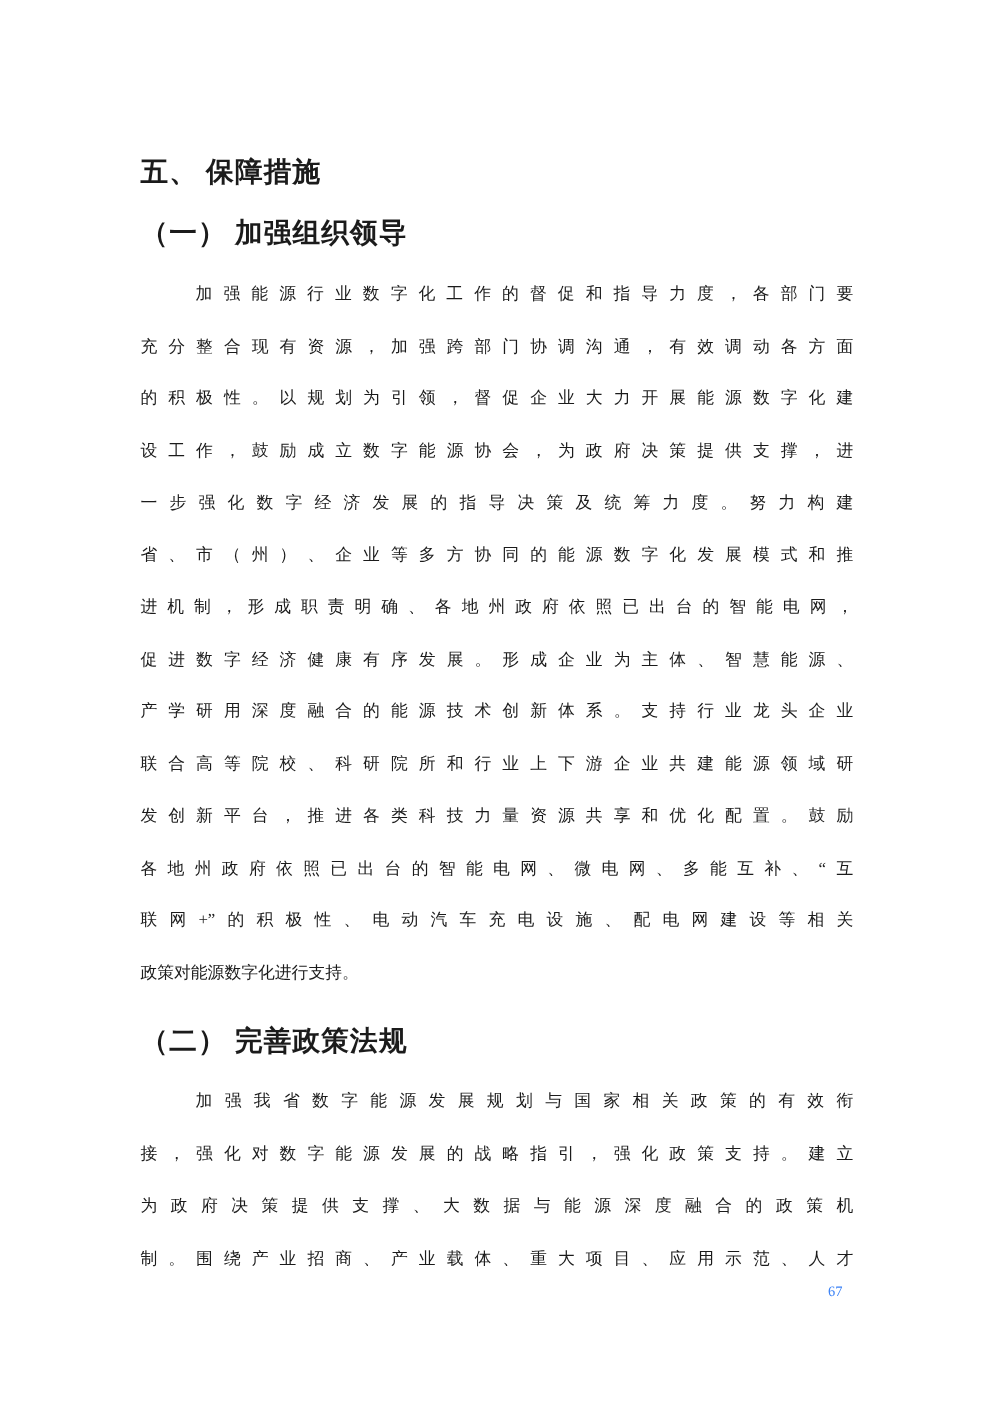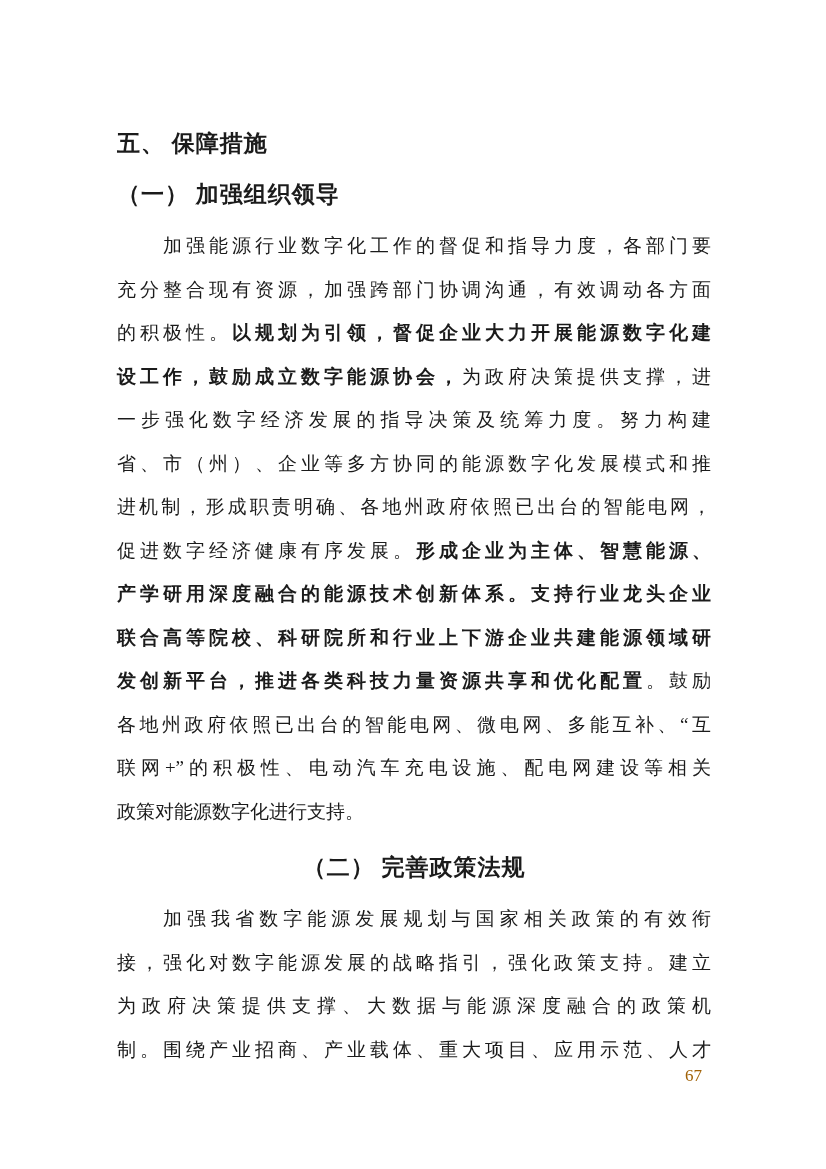--- a/index.html
+++ b/index.html
@@ -31,43 +31,43 @@
   .heading {
     font-weight: 700;
     font-size: 23px;
     line-height: 43px;
     height: 43px;
     letter-spacing: 1px;
     white-space: nowrap;
   }
   .chapter { margin-top: 106px; }
   .sech1 { margin-top: 8px; }
-  .sech2 { margin-top: 13px; text-align: center; }
+  .sech2 { margin-top: 13px; }
   .para { margin-top: 8px; }
   .line {
-    font-size: 19px;
+    font-size: 14px;
     line-height: 43.5px;
     height: 43.5px;
     text-align: left;
     overflow: visible;
   }
   .line.j {
     text-align: justify;
     text-align-last: justify;
   }
   .line.ind { text-indent: 46px; }
   .seg { font-weight: 400; }
-  .seg.b { font-weight: 700; }
+  .seg.b { font-weight: 400; }
   .pagenum {
     position: absolute;
     top: 1064px;
     right: 124px;
-    font-size: 17px;
+    font-size: 12px;
     line-height: 24px;
-    color: #a16207;
+    color: #3b82f6;
     margin-left: 17px;
   }
 </style>
 </head>
 <body>
 
 <div class="page">
   <div class="content">
     <div class="heading chapter">五、 保障措施</div>
 

